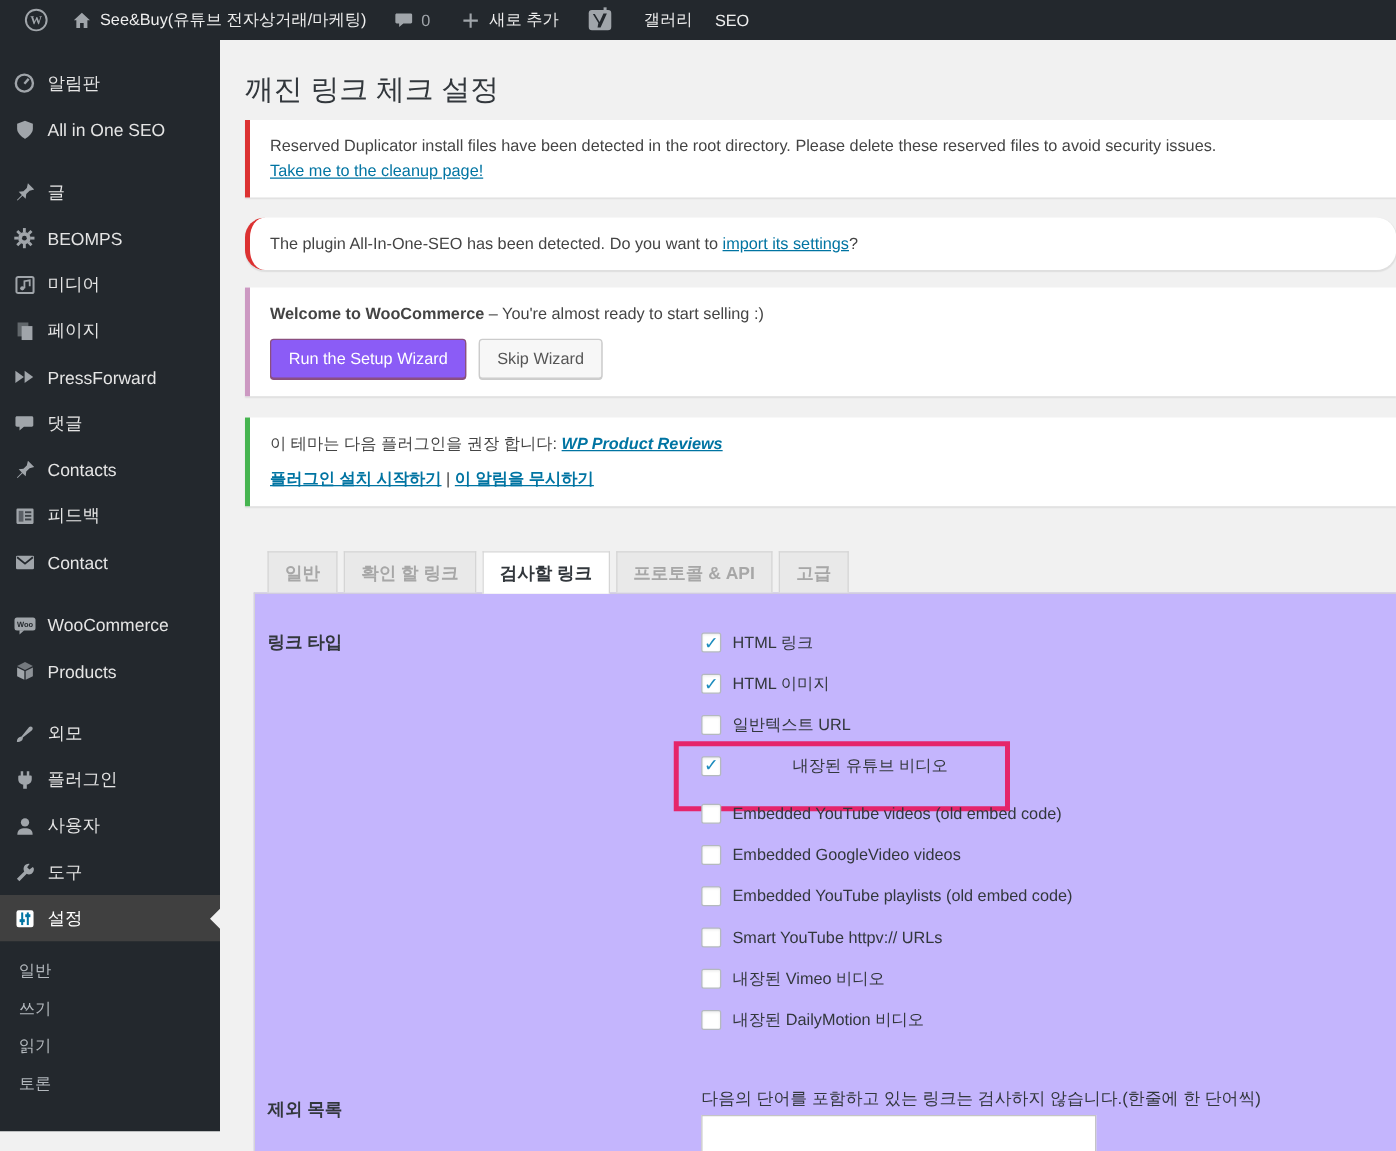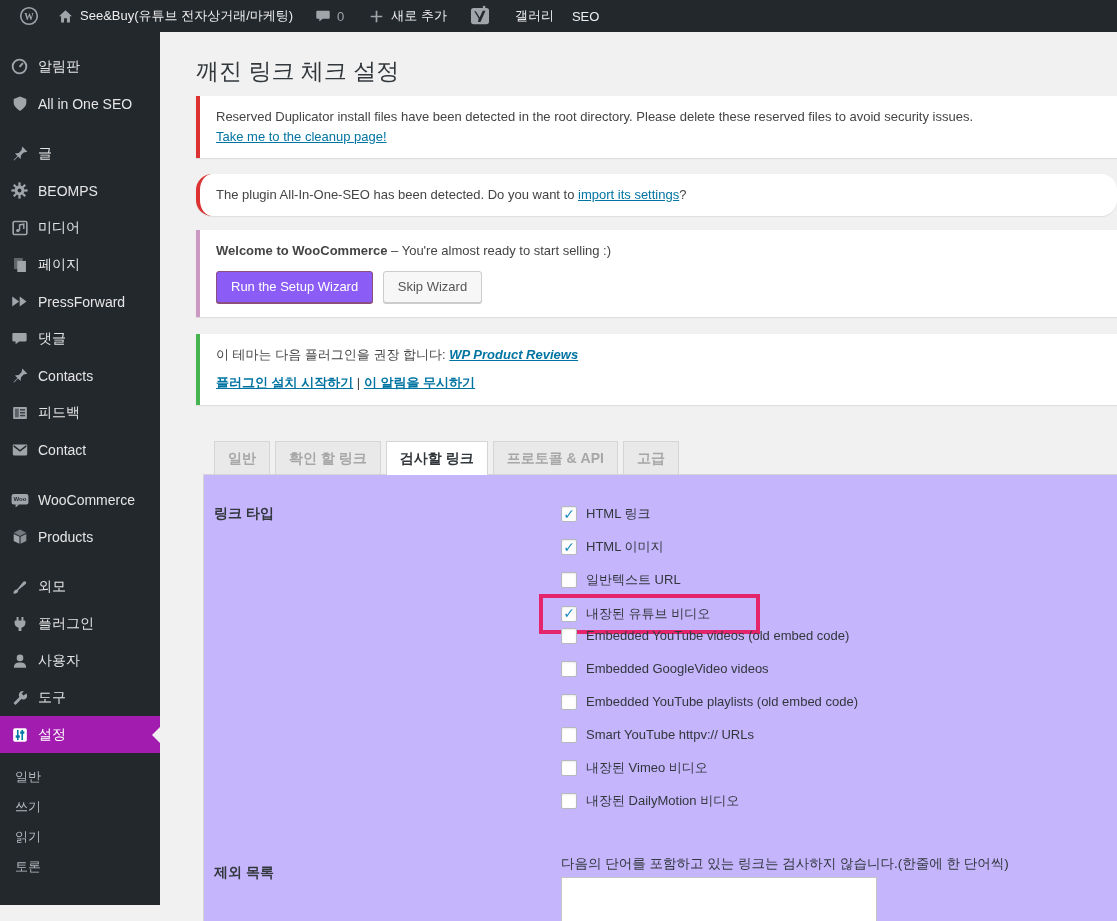--- a/index.html
+++ b/index.html
@@ -17,30 +17,30 @@
     position:absolute; top:0; left:0; right:0; height:32px;
     background:#23282d; color:#eee; font-size:13px;
     display:flex; align-items:center; z-index:20; padding-left:10px;
   }
   .ab-item{ display:flex; align-items:center; gap:6px; height:32px; padding:0 9px; cursor:pointer; white-space:nowrap; }
   .ab-icon{ color:#a0a5aa; display:flex; align-items:center; }
   .ab-count{ color:#a0a5aa; }
 
   
   #sidebar{
-    position:absolute; top:32px; left:0; bottom:16px; width:160px;
+    position:absolute; top:32px; left:0; bottom:16px; width:176px;
     background:#23282d; padding-top:16px; z-index:10;
   }
   .menu-item{
     display:flex; align-items:center; height:37px; padding:0 6px 0 9px;
     color:#e5e5e5; font-size:14px; cursor:pointer; position:relative;
   }
   .mi-icon{ width:21px; height:20px; margin-right:8px; color:#a0a5aa;
     display:flex; align-items:center; justify-content:center; flex:0 0 21px; }
-  .menu-item.active{ background:#a21caf; color:#fff; }
+  .menu-item.active{ background:#404040; color:#fff; }
   .menu-item.active .mi-icon{ color:#fff; }
   .menu-item.active::after{
     content:""; position:absolute; right:0; top:50%; margin-top:-8px;
     border-top:8px solid transparent; border-bottom:8px solid transparent;
     border-right:8px solid #f1f1f1;
   }
   .menu-gap{ height:13px; }
   .submenu{ margin-top:9px; }
   .submenu-item{ height:30px; display:flex; align-items:center; padding-left:15px;
     color:#b4b9be; font-size:13px; cursor:pointer; }
@@ -95,21 +95,21 @@
     width:16px; height:16px; flex:0 0 16px; border:1px solid #b4b9be; border-radius:2px;
     background:#fff; margin-right:9px; display:flex; align-items:center; justify-content:center;
     color:#1e8cbe; font-size:14px; line-height:1; cursor:pointer;
     box-shadow:inset 0 1px 2px rgba(0,0,0,.08);
   }
   .cb-box.checked::after{ content:"✓"; font-weight:700; margin-top:-1px; }
   .hl-box{
     display:inline-block; border:4px solid #e5256b;
     margin:-13px 0 -7px -22px; padding:7px 46px 7px 18px;
   }
-  .hl-box .cb-item{ margin-bottom:0; }
+  .hl-box .cb-item{ margin-bottom:16px;gap:48px; }
   .exclusion-row{ margin-top:30px; }
   .exclusion-label{ padding-top:9px; }
   .exclusion-desc{ margin:0 0 4px; font-size:13.5px; color:#32373c; }
   .exclusion-textarea{
     width:316px; height:80px; border:1px solid #c5c5c5; background:#fff;
     resize:none; font-family:inherit; font-size:13px; padding:4px;
   }
 </style>
 </head>
 <body>

